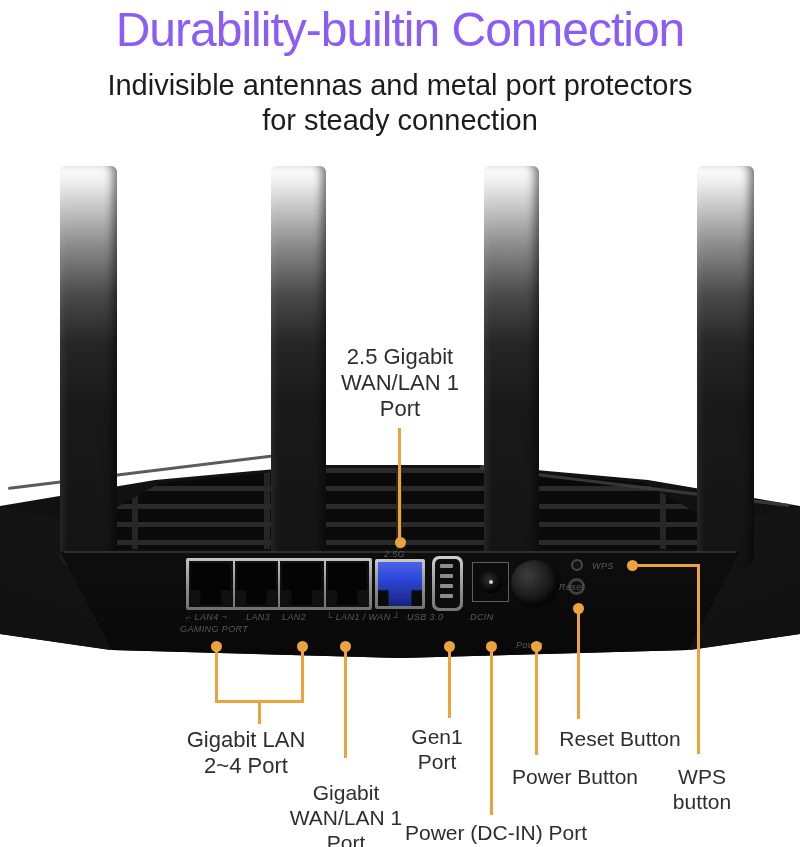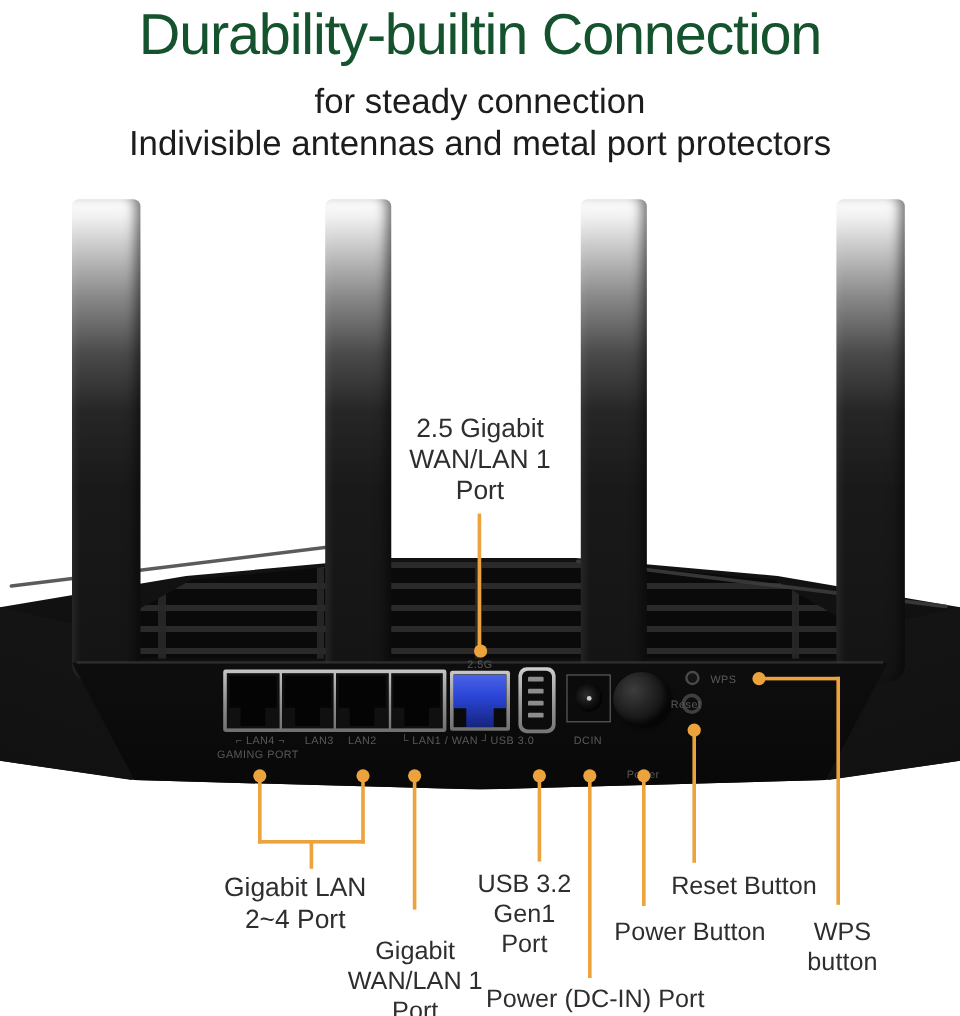--- a/index.html
+++ b/index.html
@@ -1,20 +1,20 @@
 <!DOCTYPE html>
 <html><head>
 <meta charset="utf-8">
 <style>
   html,body{margin:0;padding:0;background:#fff;}
   .stage{position:relative;width:800px;height:847px;background:#fff;overflow:hidden;
          font-family:"Liberation Sans","DejaVu Sans",sans-serif;}
   
   .title{position:absolute;left:0;top:2px;width:800px;text-align:center;
-         font-size:48px;letter-spacing:-1px;color:#14532d;font-weight:400;}
+         font-size:48px;letter-spacing:-1px;color:#8b5cf6;font-weight:400;}
   .subtitle{position:absolute;left:0;top:68px;width:800px;text-align:center;
             font-size:29px;line-height:35px;color:#1c1c1c;font-weight:400;}
   
   .antenna{position:absolute;top:166px;height:402px;border-radius:6px 6px 14px 14px;
     background:linear-gradient(180deg,#ffffff 0%,#efefef 4%,#c2c2c2 11%,#8a8a8a 20%,
                #4a4a4a 32%,#262626 44%,#191919 60%,#141414 100%);
     box-shadow:inset 6px 0 8px -4px rgba(255,255,255,0.10), inset -8px 0 10px -4px rgba(0,0,0,0.55);}
   .ant1{left:60px;width:57px;}
   .ant2{left:271px;width:55px;}
   .ant3{left:484px;width:55px;}
@@ -66,37 +66,37 @@
     background:radial-gradient(circle at 42% 42%,#2e2e2e 0%,#101010 45%,#000 75%);}
   .dc-dot{position:absolute;left:10px;top:10px;width:4px;height:4px;border-radius:50%;background:#cfcfcf;}
   .power-btn{position:absolute;left:511px;top:560px;width:47px;height:45px;border-radius:50%;
     background:radial-gradient(circle at 36% 34%,#3d3d3d 0%,#222 40%,#0e0e0e 75%,#050505 100%);
     box-shadow:2px 2px 3px rgba(0,0,0,.6), inset -3px -3px 5px rgba(0,0,0,.7);}
   .wps-btn{position:absolute;left:571px;top:559px;width:12px;height:12px;border-radius:50%;
     background:#141414;border:2px solid #4a4a4a;box-sizing:border-box;}
   .reset-btn{position:absolute;left:568px;top:578px;width:17px;height:17px;border-radius:50%;
     background:#0d0d0d;border:3px solid #3f3f3f;box-sizing:border-box;}
   .panel-label{position:absolute;color:#5a5a5a;font-size:9px;letter-spacing:.4px;
-    text-align:center;white-space:nowrap;}
+    text-align:left;white-space:nowrap;font-style:italic;}
   
   .co-line{position:absolute;width:3px;background:#EDA33D;}
   .co-hline{position:absolute;height:3px;background:#EDA33D;}
   .co-dot{position:absolute;width:11px;height:11px;border-radius:50%;background:#EDA33D;}
   .co-label{position:absolute;color:#2e2e2e;text-align:center;font-size:21px;line-height:25px;}
   .co-label.big{font-size:22px;line-height:26px;}
 </style>
 </head>
 <body>
 
 <div class="stage">
 
   <div class="title">Durability-builtin Connection</div>
   <div class="subtitle">
+    <div>Indivisible antennas and metal port protectors</div>
     <div>for steady connection</div>
-    <div>Indivisible antennas and metal port protectors</div>
   </div>
 
   <div class="body-base"></div>
   <div class="deck"></div>
   <div class="ridge ridge-left"></div>
   <div class="ridge ridge-right"></div>
   <div class="wing wing-left"></div>
   <div class="wing wing-right"></div>
 
   <div class="antenna ant1"></div>
@@ -181,21 +181,20 @@
   <div class="co-line" style="left:344px;top:646px;height:112px;"></div>
   <div class="co-label" style="left:246px;top:780px;width:200px;">
     <div>Gigabit</div>
     <div>WAN/LAN 1</div>
     <div>Port</div>
   </div>
 
   <div class="co-dot" style="left:444px;top:641px;"></div>
   <div class="co-line" style="left:448px;top:646px;height:72px;"></div>
   <div class="co-label" style="left:337px;top:724px;width:200px;">
-    <div>USB 3.2</div>
     <div>Gen1</div>
     <div>Port</div>
   </div>
 
   <div class="co-dot" style="left:486px;top:641px;"></div>
   <div class="co-line" style="left:490px;top:646px;height:169px;"></div>
   <div class="co-label" style="left:361px;top:820px;width:270px;">Power (DC-IN) Port</div>
 
   <div class="co-dot" style="left:531px;top:641px;"></div>
   <div class="co-line" style="left:535px;top:646px;height:109px;"></div>

